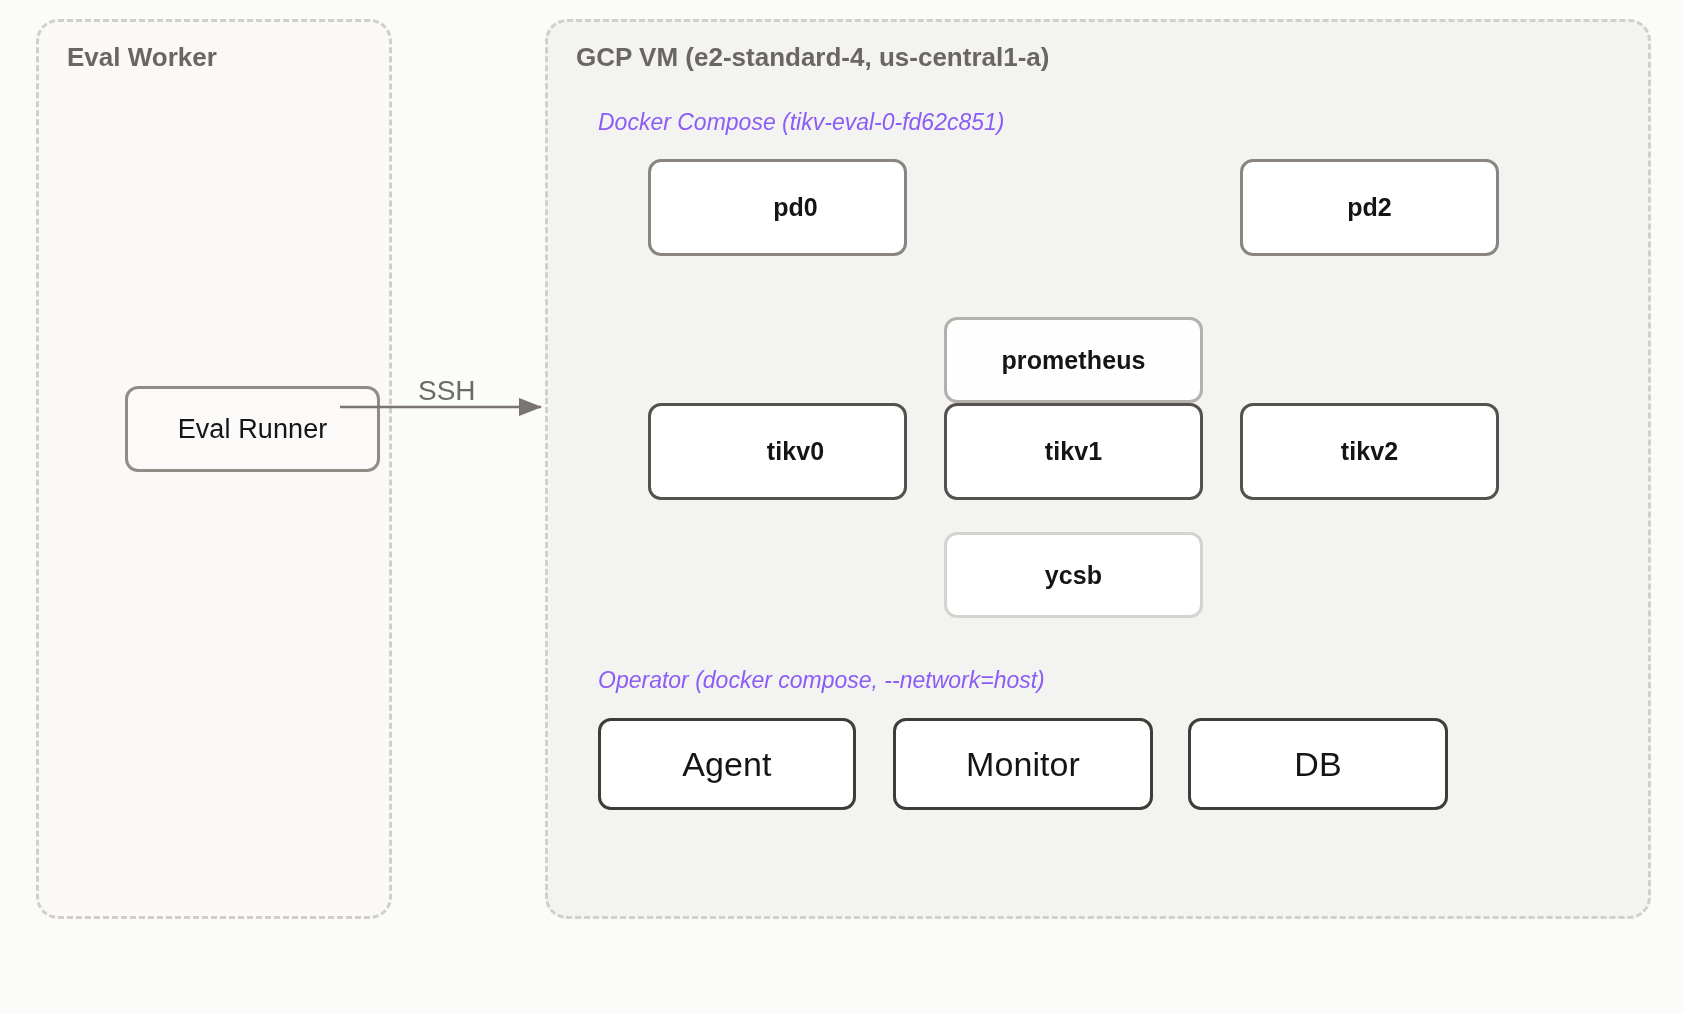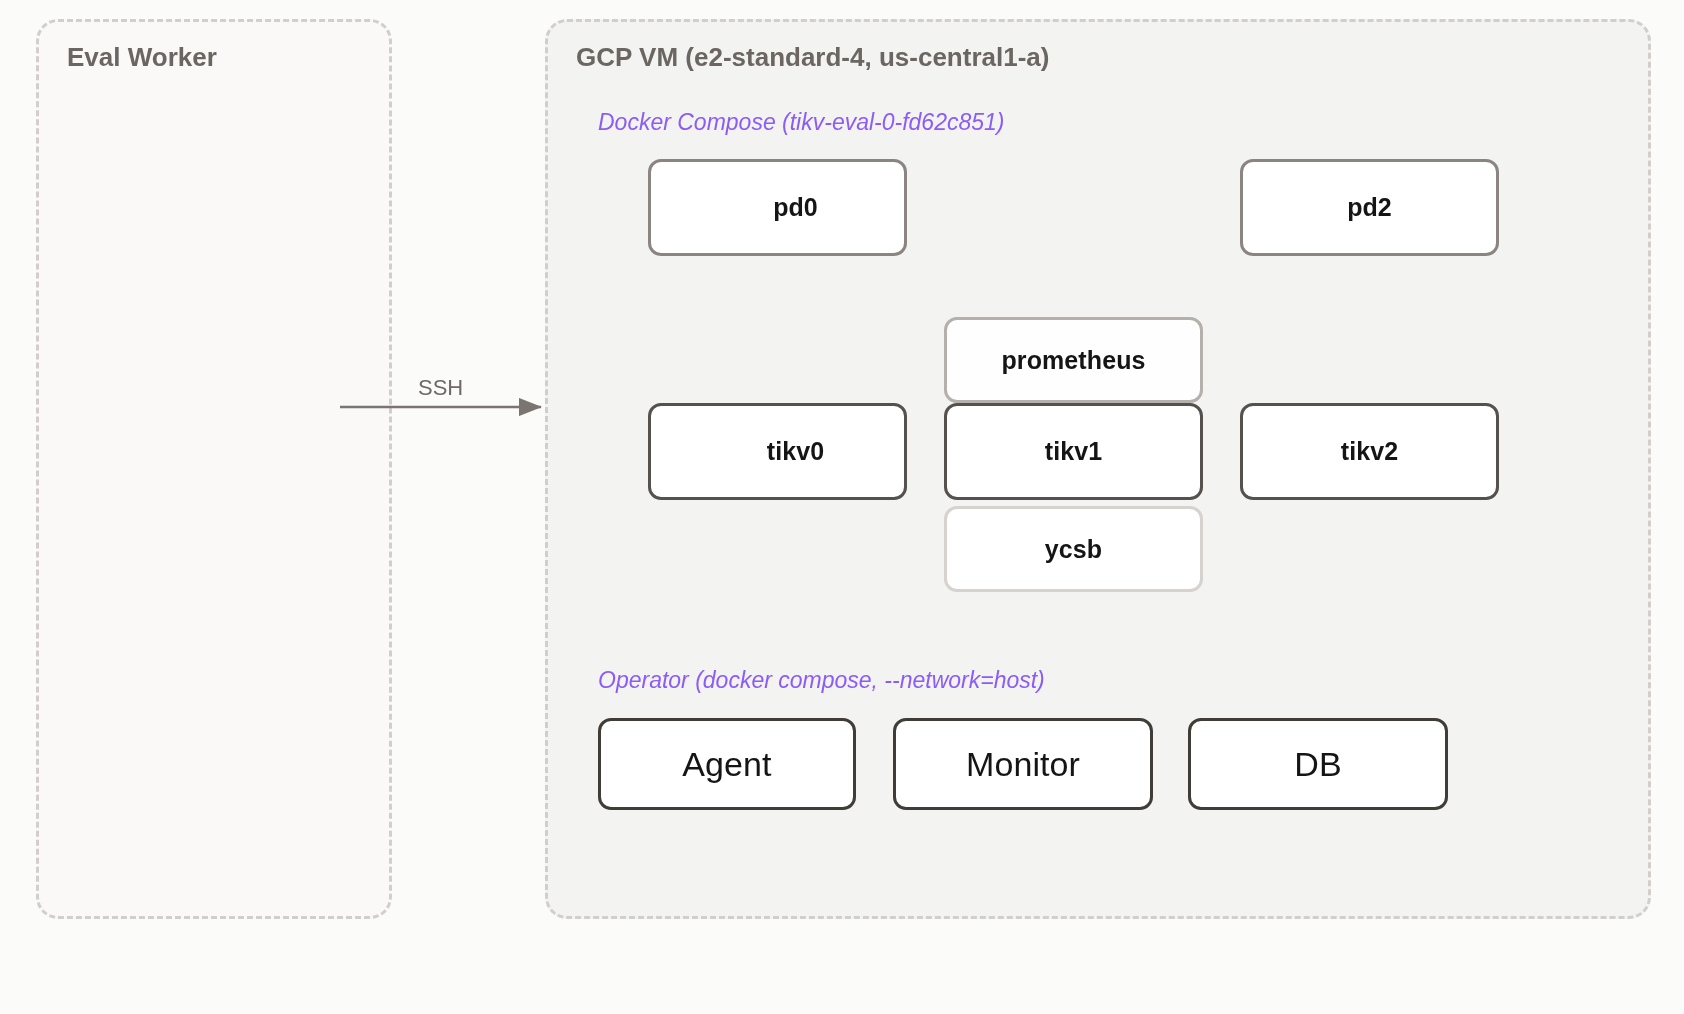--- a/index.html
+++ b/index.html
@@ -94,21 +94,21 @@
   }
 
   
   .col0 { left: 100px; width: 259px; padding-left: 36px; }
   .col1 { left: 396px; width: 259px; }
   .col2 { left: 692px; width: 259px; }
 
   .row-pd    { top: 137px;  height: 97px; }
   .row-prom  { top: 266px;  height: 86px; margin-top: 29px; }
   .row-tikv  { top: 381px;  height: 97px; }
-  .row-ycsb  { top: 484px;  height: 86px; }
+  .row-ycsb  { top: 510px;  height: 86px; }
 
   
   .opcol0 { left: 50px;  width: 258px; }
   .opcol1 { left: 345px; width: 260px; }
   .opcol2 { left: 640px; width: 260px; }
   .row-op { top: 696px; height: 92px; }
 
   
   #node-eval-runner {
     position: absolute;
@@ -136,33 +136,36 @@
     left: 338px;
     top: 360px;
     width: 220px;
     height: 95px;
     pointer-events: none;
   }
   #label-ssh {
     position: absolute;
     left: 418px;
     top: 375px;
-    font-size: 22px;
+    font-size: 28px;
     color: #6e6a66;
     white-space: nowrap;
   }
 </style>
 </head>
 <body>
 
 <div id="canvas">
 
   <div id="group-eval-worker" class="group">
     <div id="title-eval-worker" class="group-title">Eval Worker</div>
 
+    <div id="node-eval-runner">
+      <span class="node-label">Eval Runner</span>
+    </div>
   </div>
 
   <svg id="connector-ssh" viewBox="0 0 220 95" width="220" height="95">
     <defs>
       <marker id="arrowhead" markerWidth="9" markerHeight="7" refX="8.5" refY="3.5" orient="auto" markerUnits="strokeWidth">
         <polygon points="0 0, 9 3.5, 0 7" fill="#7a7570"></polygon>
       </marker>
     </defs>
     <line x1="2" y1="47" x2="203" y2="47" stroke="#7a7570" stroke-width="2.6" marker-end="url(#arrowhead)"></line>
   </svg>

